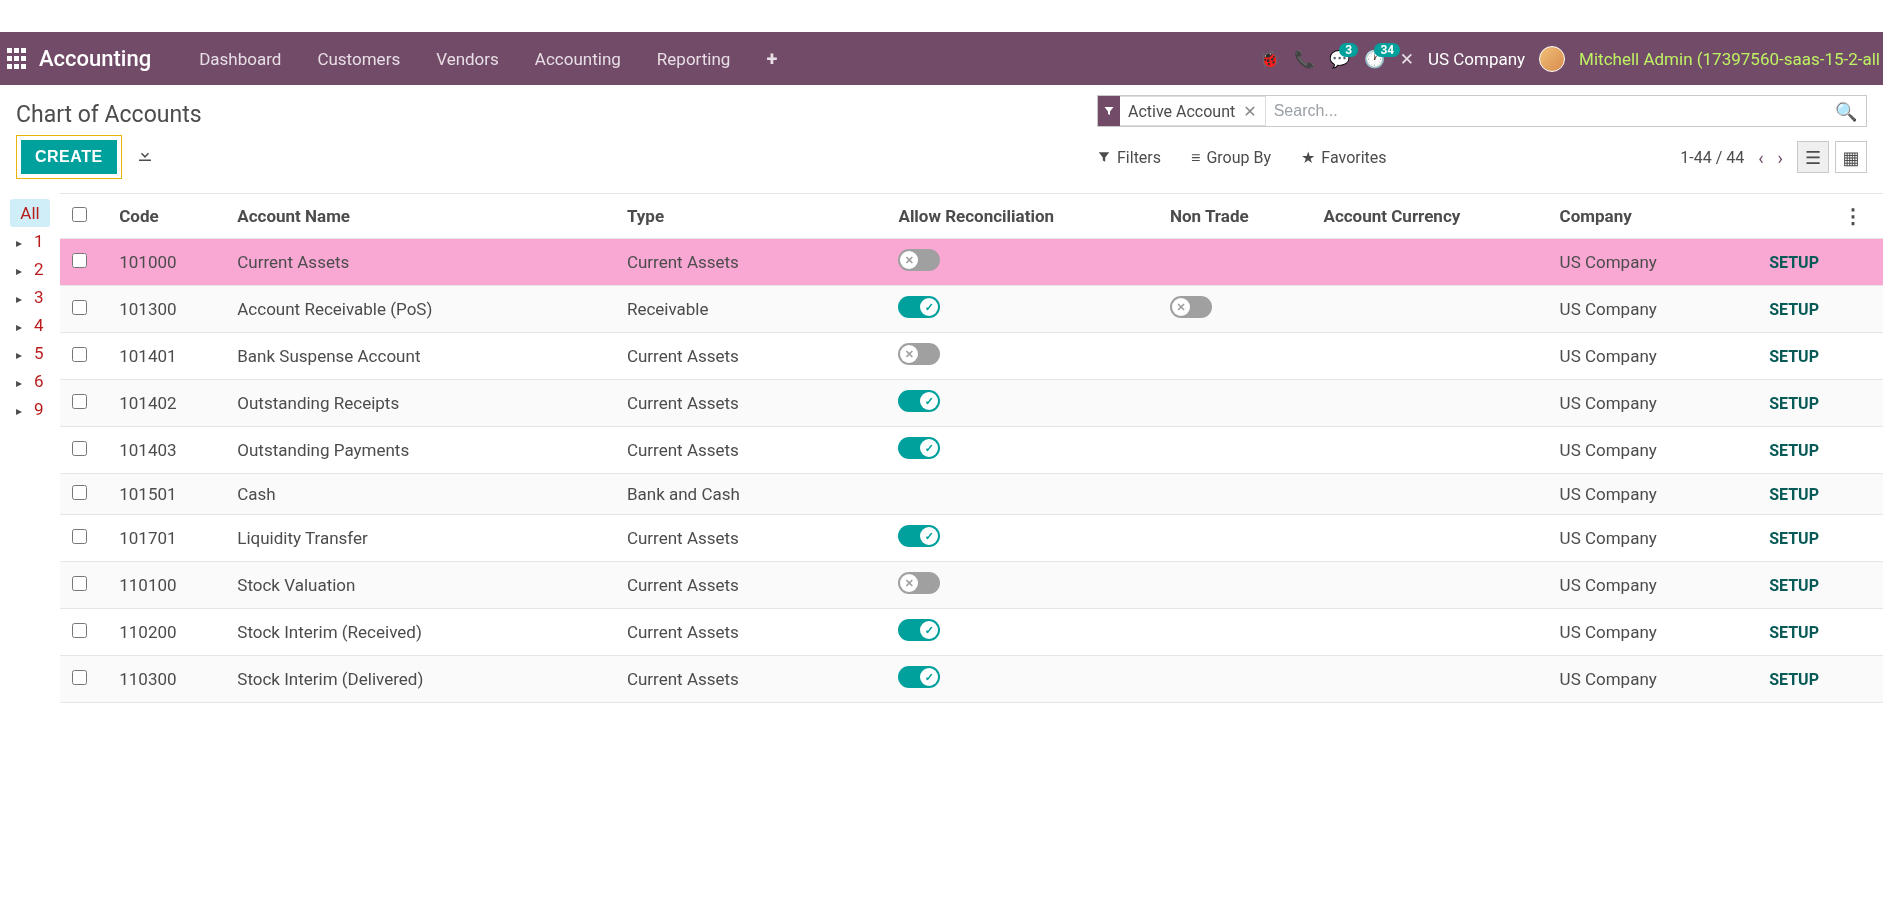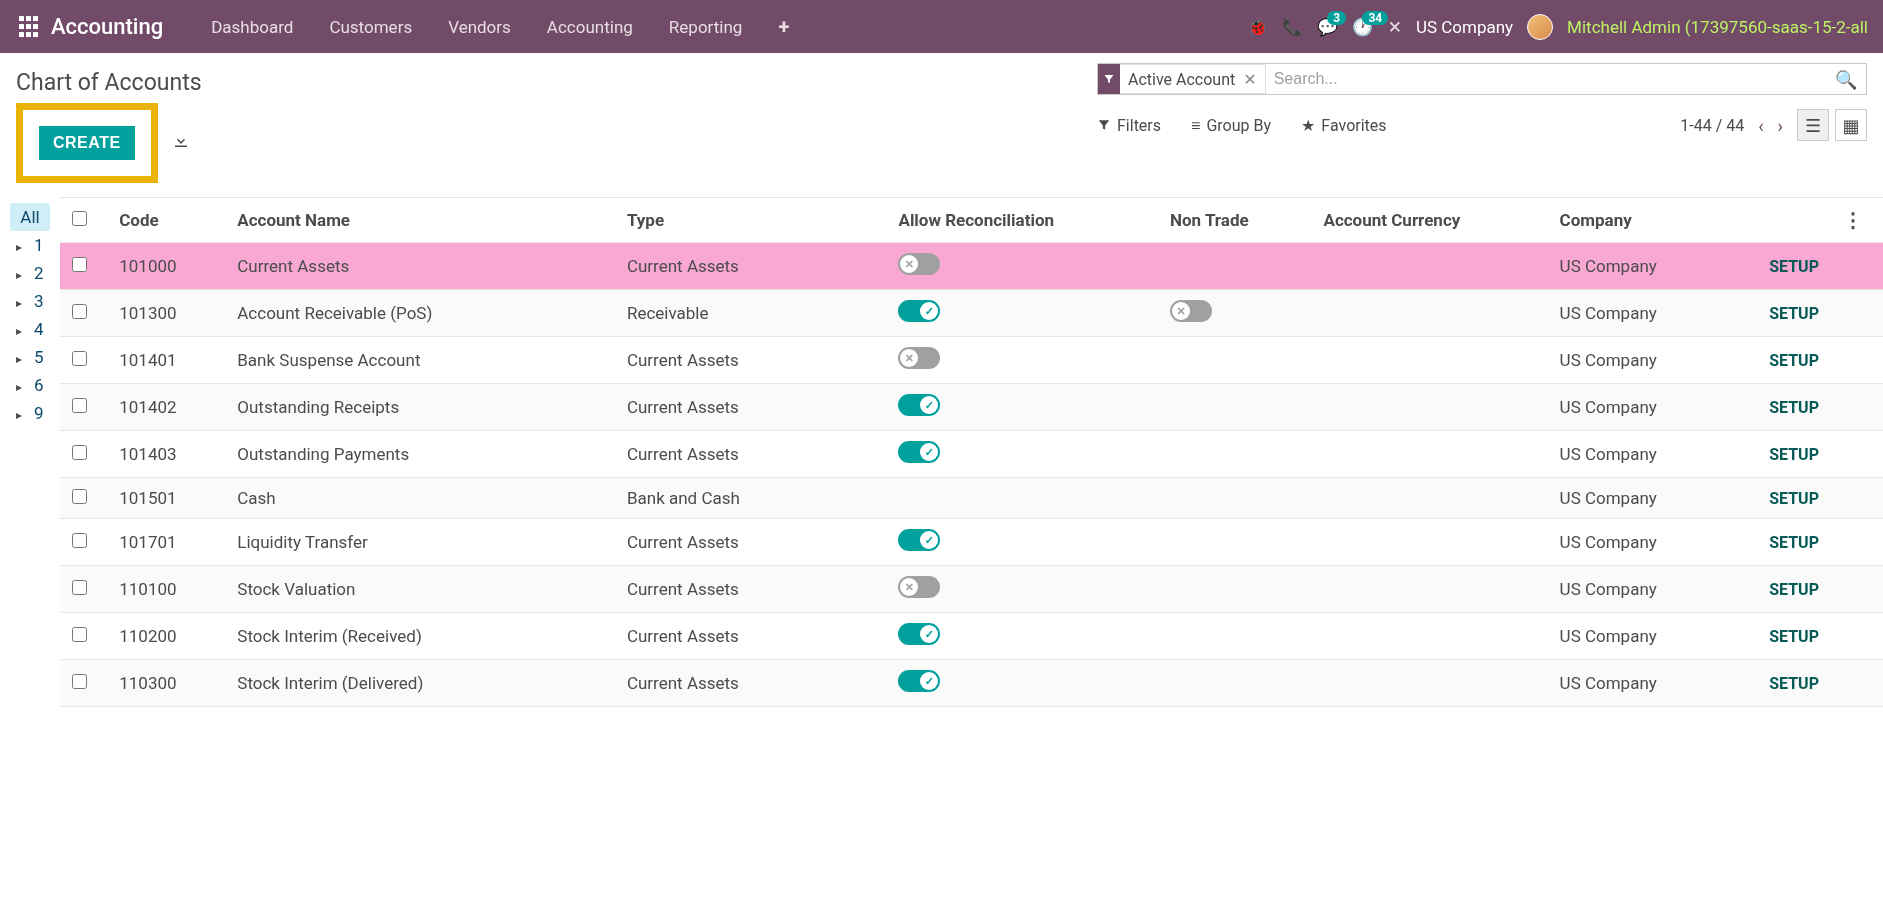--- a/index.html
+++ b/index.html
@@ -1,19 +1,19 @@
 <!DOCTYPE html>
 <html><head>
   <meta charset="utf-8">
   <style>
     * { box-sizing: border-box; margin: 0; padding: 0; }
     body { font-family: -apple-system, BlinkMacSystemFont, "Segoe UI", Roboto, sans-serif; font-size: 14px; color: #374151; background:#fff; width:1883px; }
 
     
-    .topbar { background: #714b67; height: 53px; display: flex; align-items: center; padding: 0 15px; color: #fff; }
+    .topbar { background: #714b67; height: 53px; display: flex; align-items: center; padding: 0 3px; color: #fff; margin-top: 32px; }
     .apps-icon { width: 22px; height: 22px; display:inline-flex; flex-wrap:wrap; gap:2px; margin:0 10px 0 4px;}
     .apps-icon span{width:5px;height:5px;background:#fff;}
     .brand { font-size: 22px; font-weight: 500; margin-right: 30px; }
     .nav-item { font-size: 17px; padding: 14px 18px; color:#e8dee5; cursor:pointer; }
     .topbar .right { margin-left:auto; display:flex; align-items:center; gap:14px; padding-right:0; }
     .icon-btn { color:#e8dee5; font-size:17px; cursor:pointer; position:relative; }
     .badge { position:absolute; top:-6px; left:10px; background:#00a09d; color:#fff; border-radius:10px; font-size:12px; font-weight:700; padding:0 6px; }
     .company { font-size:17px; color:#fff; }
     .avatar { width:26px; height:26px; border-radius:50%; background:linear-gradient(135deg,#f0c078,#d98b4e); border:1px solid #fff; }
     .user { font-size:17px; color:#bef264; white-space:nowrap; overflow:hidden; }
@@ -32,28 +32,28 @@
     .search-right-icon { color:#4c4c4c; padding:0 8px; font-size:18px;}
     .filter-row { display:flex; align-items:center; gap:30px; font-size:16px; color:#4c4c4c; width:100%; }
     .filter-row .item { display:flex; align-items:center; gap:6px; cursor:pointer;}
     .pager { margin-left:auto; display:flex; align-items:center; gap:14px; }
     .pager .arrow { color:#714b67; font-size:18px; cursor:pointer;}
     .view-switch { display:flex; gap:6px; }
     .view-btn{ width:32px;height:32px; border:1px solid #c9c9c9; display:flex;align-items:center;justify-content:center; font-size:18px; color:#4c4c4c; cursor:pointer;}
     .view-btn.active{ background:#efefef;}
 
     .second-row { display:flex; align-items:center; padding: 12px 16px 14px 16px; }
-    .create-wrap{ border:7px solid #eab308; padding:16px; }
+    .create-wrap{ border:1px solid #eab308; padding:4px; }
     .create-btn { background:#00a09d; color:#fff; border:none; padding:8px 14px; font-size:16px; font-weight:700; letter-spacing:.5px; cursor:pointer; }
     .import-icon { margin-left:14px; color:#4c4c4c; font-size:18px; cursor:pointer;}
 
     
     .main { display:flex; }
     .sidebar { width:60px; padding: 6px 10px; }
-    .side-item{ display:flex; align-items:center; gap:6px; padding:4px 6px; font-size:17px; color:#0c4a6e; cursor:pointer;}
+    .side-item{ display:flex; align-items:center; gap:6px; padding:4px 6px; font-size:17px; color:#b91c1c; cursor:pointer;}
     .side-item.all{ background:#cfeef8; border-radius:3px; justify-content:center;}
     .caret::before{content:"▸"; font-size:12px; color:#4c4c4c; margin-right:6px;}
 
     .table-wrap { flex:1; border-top:1px solid #e5e5e5; }
     table { width:100%; border-collapse:collapse; }
     th, td { text-align:left; padding: 10px 12px; font-size:17px; border-bottom:1px solid #e5e5e5; color:#4c4c4c;}
     th { font-weight:700; }
     .col-check{width:40px;}
     .col-code{width:100px;}
     .col-name{width:330px;}

